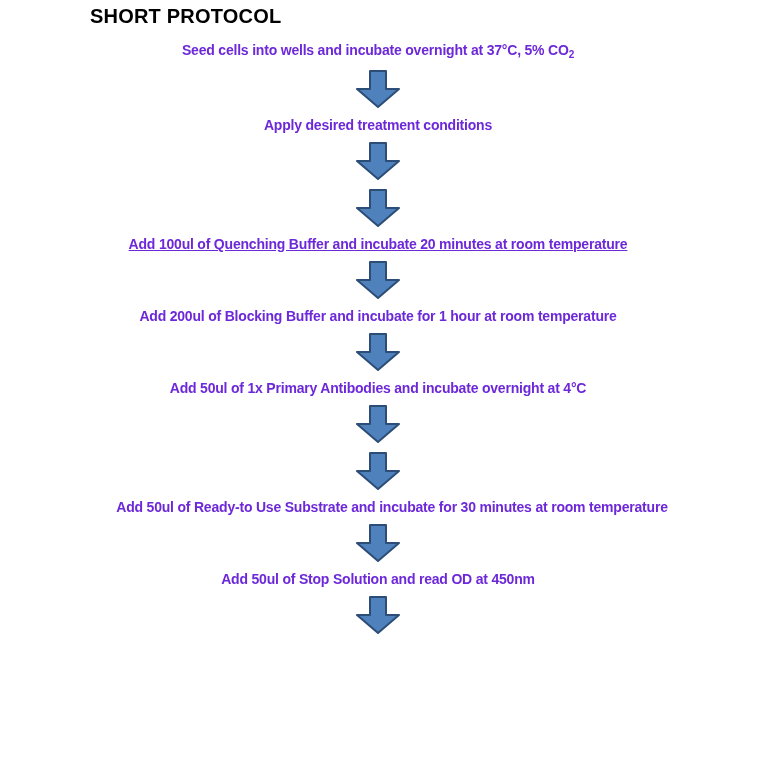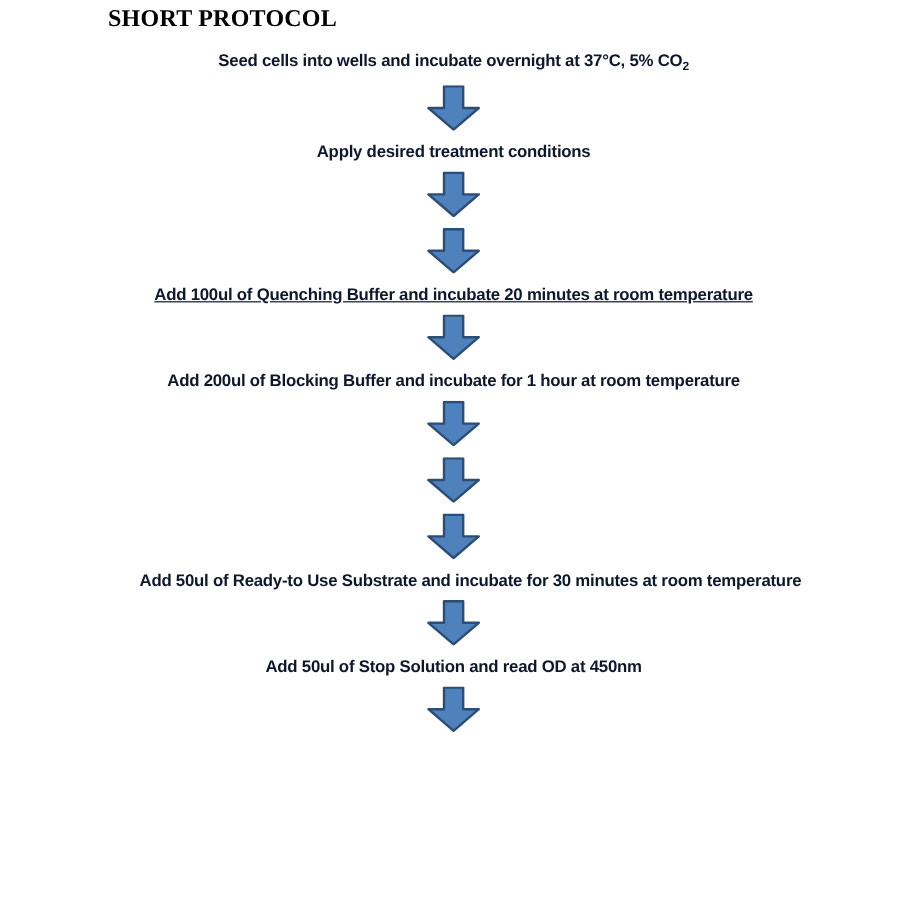--- a/index.html
+++ b/index.html
@@ -14,34 +14,33 @@
     width: 764px;
     height: 764px;
     background: #ffffff;
   }
   .page-title {
     font-size: 20px;
     font-weight: bold;
     color: #000000;
     letter-spacing: 0.2px;
     margin: 5px 0 14px 90px;
-    font-family: Liberation Serif, serif;
   }
   .flow {
     display: flex;
     flex-direction: column;
     align-items: center;
     gap: 9px;
     width: 100%;
     padding-right: 8px;
   }
   .step {
     font-size: 14px;
     font-weight: bold;
-    color: #0f172a;
+    color: #6d28d9;
     letter-spacing: -0.2px;
     line-height: 1.15;
     text-align: left;
     white-space: nowrap;
   }
   
   .step[data-idx="3"] { white-space: normal; max-width: 540px; text-decoration: underline; }
   .step[data-idx="6"] { white-space: normal; max-width: 560px; }
   .step[data-idx="7"] { white-space: normal; max-width: 600px; margin-left: 28px; }
   .arrow {
@@ -72,20 +71,21 @@
         <polygon points="15,1 31,1 31,19 44,19 23,37 2,19 15,19" fill="#4f81bd" stroke="#2c4d75" stroke-width="2" stroke-linejoin="round"></polygon>
       </svg>
       <div class="step" data-idx="3">Add 100ul of Quenching Buffer and incubate 20 minutes at room temperature</div>
       <svg class="arrow" width="46" height="38" viewBox="0 0 46 38">
         <polygon points="15,1 31,1 31,19 44,19 23,37 2,19 15,19" fill="#4f81bd" stroke="#2c4d75" stroke-width="2" stroke-linejoin="round"></polygon>
       </svg>
       <div class="step" data-idx="4">Add 200ul of Blocking Buffer and incubate for 1 hour at room temperature</div>
       <svg class="arrow" width="46" height="38" viewBox="0 0 46 38">
         <polygon points="15,1 31,1 31,19 44,19 23,37 2,19 15,19" fill="#4f81bd" stroke="#2c4d75" stroke-width="2" stroke-linejoin="round"></polygon>
       </svg>
+      <div class="step" data-idx="5">Add 50ul of 1x Primary Antibodies and incubate overnight at 4°C</div>
       <svg class="arrow" width="46" height="38" viewBox="0 0 46 38">
         <polygon points="15,1 31,1 31,19 44,19 23,37 2,19 15,19" fill="#4f81bd" stroke="#2c4d75" stroke-width="2" stroke-linejoin="round"></polygon>
       </svg>
       <svg class="arrow" width="46" height="38" viewBox="0 0 46 38">
         <polygon points="15,1 31,1 31,19 44,19 23,37 2,19 15,19" fill="#4f81bd" stroke="#2c4d75" stroke-width="2" stroke-linejoin="round"></polygon>
       </svg>
       <div class="step" data-idx="7">Add 50ul of Ready-to Use Substrate and incubate for 30 minutes at room temperature</div>
       <svg class="arrow" width="46" height="38" viewBox="0 0 46 38">
         <polygon points="15,1 31,1 31,19 44,19 23,37 2,19 15,19" fill="#4f81bd" stroke="#2c4d75" stroke-width="2" stroke-linejoin="round"></polygon>
       </svg>

